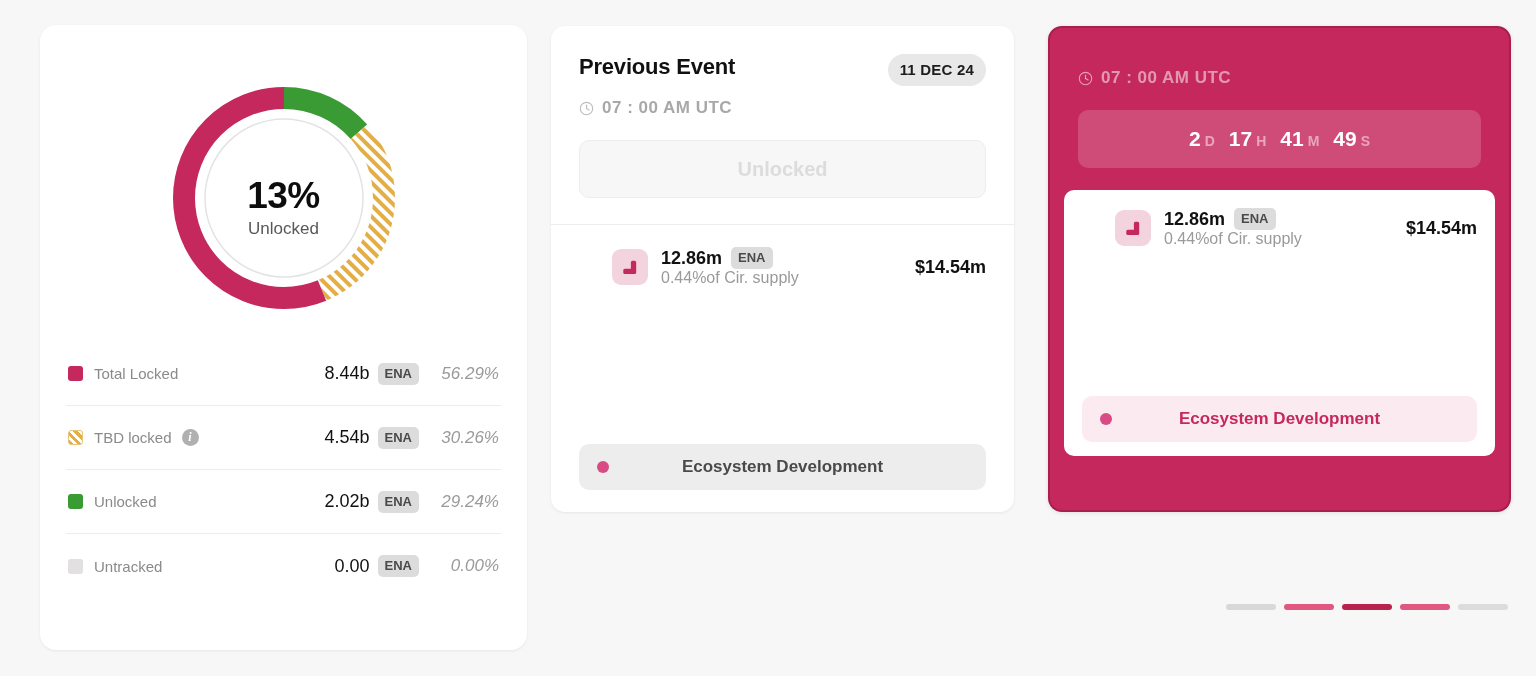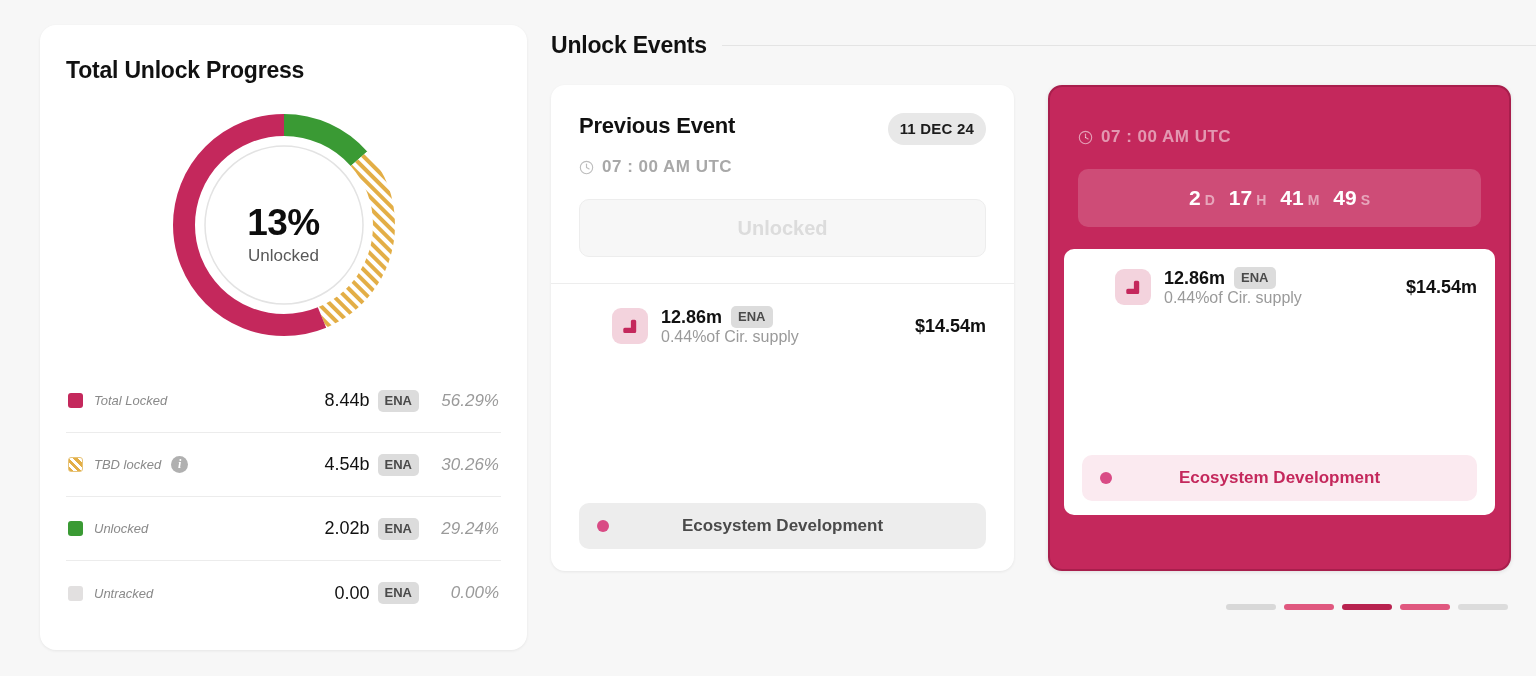--- a/index.html
+++ b/index.html
@@ -49,21 +49,21 @@
   .legend-row.last { border-bottom: none; }
   .swatch { width: 15px; height: 15px; border-radius: 3px; flex: 0 0 auto; }
   .sw-locked { background: #c4285c; }
   .sw-tbd {
     background: repeating-linear-gradient(45deg, #e3ae46 0 3px, #ffffff 3px 6px);
     border: 1px solid #e8c478;
   }
   .sw-unlocked { background: #3a9a34; }
   .sw-untracked { background: #e2e0e0; }
   .legend-label {
-    font-size: 13px; color: #8a8a8a; margin-left: 11px; white-space: nowrap; font-style: italic;
+    font-size: 15px; color: #8a8a8a; margin-left: 11px; white-space: nowrap;
   }
   .info-icon {
     width: 17px; height: 17px; border-radius: 50%;
     background: #b0b0b0; color: #fff;
     font-size: 12px; font-weight: bold; font-style: italic;
     display: flex; align-items: center; justify-content: center;
     margin-left: 10px; flex: 0 0 auto;
     font-family: "Liberation Serif", serif;
   }
   .legend-spacer { flex: 1 1 auto; }
@@ -190,21 +190,20 @@
     display: flex; align-items: center; gap: 8px;
   }
   .page-bar { width: 50px; height: 6px; border-radius: 3px; }
 </style>
 </head>
 <body>
 
 <div class="page">
 
   <div class="left-panel">
-    <div class="panel-title">Total Unlock Progress</div>
 
     <div class="donut-wrap">
       <svg width="228" height="228" viewBox="0 0 228 228">
         <defs>
           <pattern id="tbdStripes" width="8" height="8" patternTransform="rotate(45)" patternUnits="userSpaceOnUse">
             <rect width="8" height="8" fill="#ffffff"></rect>
             <rect width="4" height="8" fill="#e3ae46"></rect>
           </pattern>
         </defs>
 
@@ -259,24 +258,20 @@
         <span class="legend-amount">0.00</span>
         <span class="legend-unit">ENA</span>
         <span class="legend-pct">0.00%</span>
       </div>
 
     </div>
   </div>
 
   <div class="right-side">
 
-    <div class="section-head">
-      <span class="section-title">Unlock Events</span>
-      <span class="section-rule"></span>
-    </div>
 
     <div class="cards">
 
       <div class="event-card card-prev">
         <div class="card-head">
           <div class="card-head-top">
             <span class="card-title">Previous Event</span>
             <span class="date-badge">11 DEC 24</span>
           </div>
           <div class="time-row">

